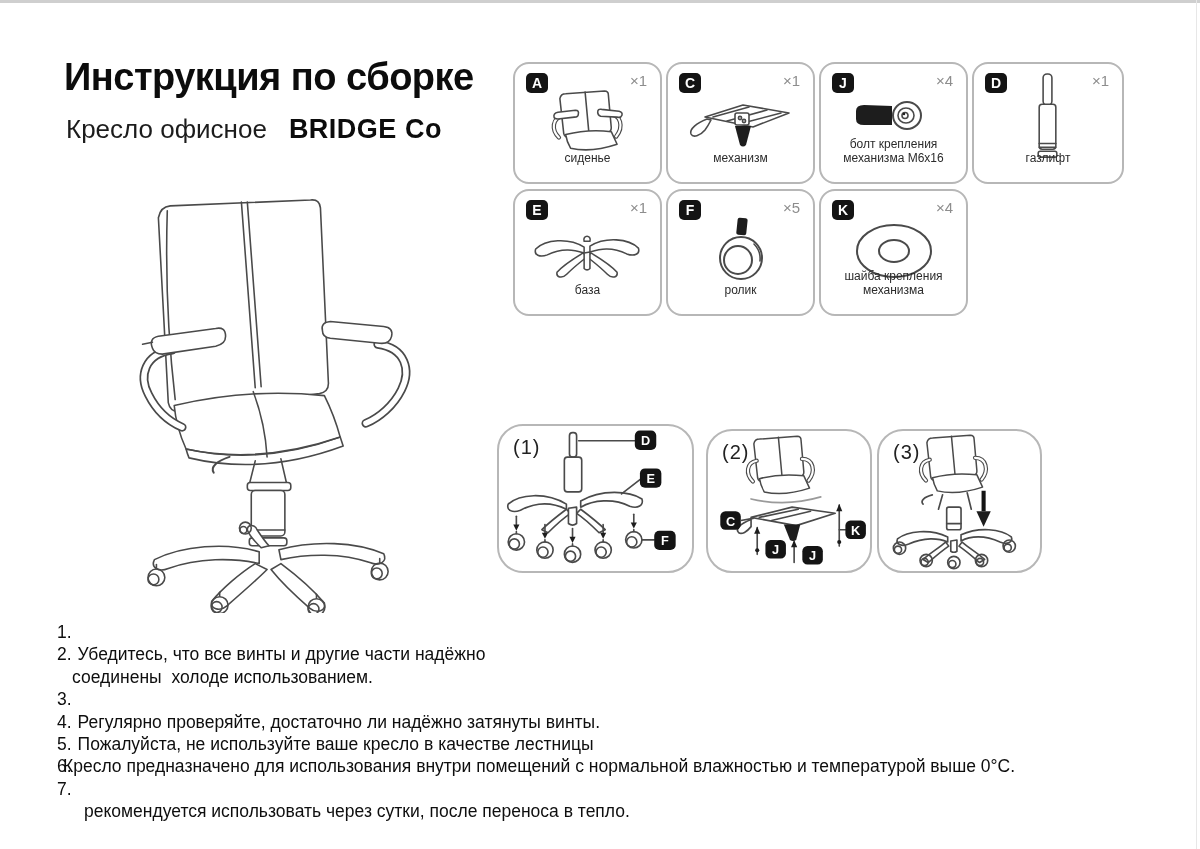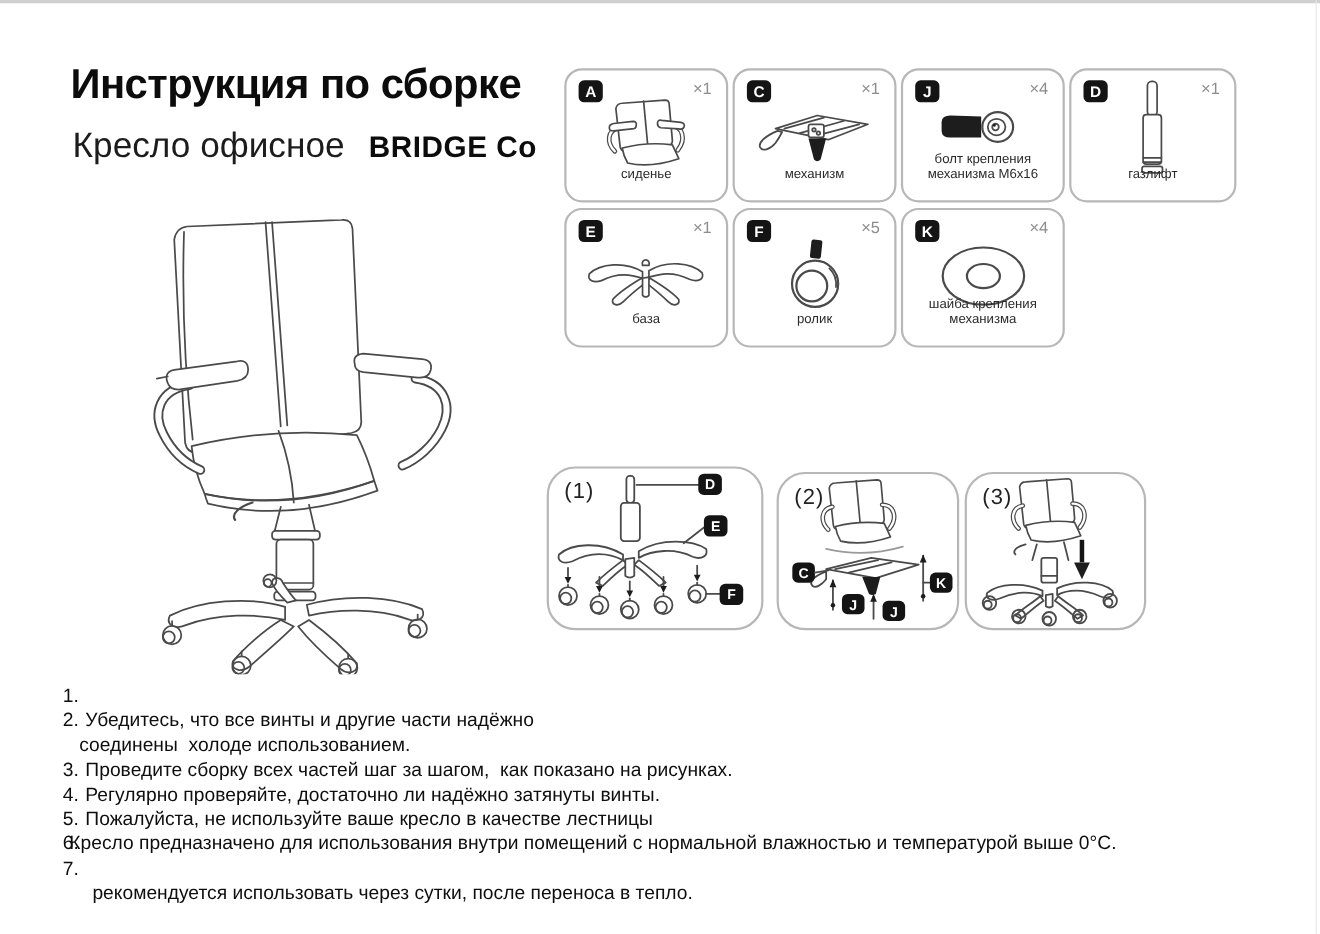--- a/index.html
+++ b/index.html
@@ -3,21 +3,21 @@
 <meta charset="utf-8">
 <style>
   html,body{margin:0;padding:0;background:#fff;}
   .page{position:relative;width:1200px;height:849px;background:#fff;overflow:hidden;
         font-family:"Liberation Sans",sans-serif;color:#111;}
   .top-edge{position:absolute;top:0;left:0;right:0;height:3px;background:#cfcfcf;}
   .right-edge{position:absolute;top:0;right:3px;width:1px;height:849px;background:#e7e7e7;}
 
   .title{position:absolute;left:64px;top:56px;font-size:38px;font-weight:700;letter-spacing:-0.5px;color:#0c0c0c;}
   .subtitle{position:absolute;left:66px;top:114px;white-space:nowrap;}
-  .subtitle .ptype{font-size:32px;color:#1c1c1c;}
+  .subtitle .ptype{font-size:26px;color:#1c1c1c;}
   .subtitle .brand{font-size:27px;font-weight:700;margin-left:22px;letter-spacing:0.5px;color:#0c0c0c;}
 
   .pcard{position:absolute;background:#fff;border:2px solid #b7b7b7;border-radius:16px;}
   .pbadge{position:absolute;top:9px;left:11px;width:22px;height:20px;background:#141414;color:#fff;
           border-radius:5px;font-size:14px;font-weight:700;display:flex;align-items:center;justify-content:center;}
   .pqty{position:absolute;top:8px;right:13px;font-size:15px;color:#8d8d8d;}
   .plabel{position:absolute;left:6px;right:6px;bottom:17px;text-align:center;font-size:12px;line-height:1.18;color:#2b2b2b;}
   .picon{position:absolute;left:0;right:0;top:24px;bottom:28px;display:flex;align-items:center;justify-content:center;}
   .picon-tall{top:12px;bottom:24px;}
 
@@ -348,20 +348,20 @@
         <circle cx="127" cy="112" r="6"></circle>
           <circle cx="125.5" cy="113.5" r="3.5"></circle>
       </g>
     </svg>
   </div>
 
   <div class="instructions">
     <div class="iline"><span class="inum">1.</span></div>
     <div class="iline"><span class="inum">2.</span><span>Убедитесь, что все винты и другие части надёжно</span></div>
     <div class="iline indent1"><span>соединены  холоде использованием.</span></div>
-    <div class="iline"><span class="inum">3.</span><span>Проведите сборку всех частей шаг за шагом,  как показано на рисунках.</span></div>
+    <div class="iline"><span class="inum">3.</span></div>
     <div class="iline"><span class="inum">4.</span><span>Регулярно проверяйте, достаточно ли надёжно затянуты винты.</span></div>
     <div class="iline"><span class="inum">5.</span><span>Пожалуйста, не используйте ваше кресло в качестве лестницы</span></div>
     <div class="iline"><span class="inum">6.</span><span>Кресло предназначено для использования внутри помещений с нормальной влажностью и температурой выше 0°С.</span></div>
     <div class="iline"><span class="inum">7.</span></div>
     <div class="iline indent2"><span>рекомендуется использовать через сутки, после переноса в тепло.</span></div>
   </div>
 </div>
 
 </body></html>

